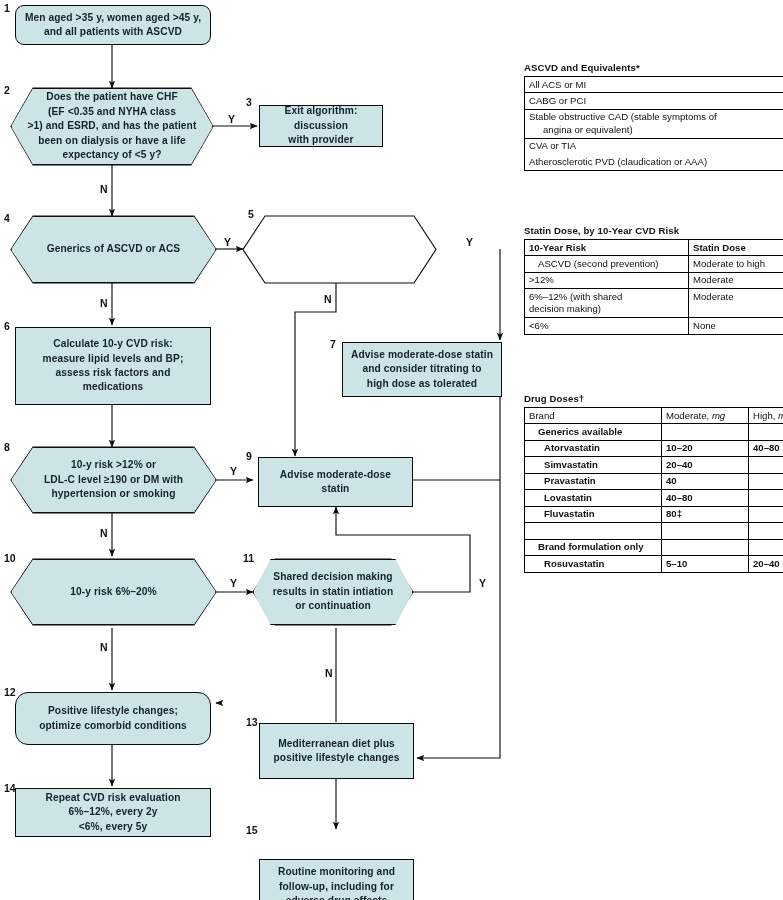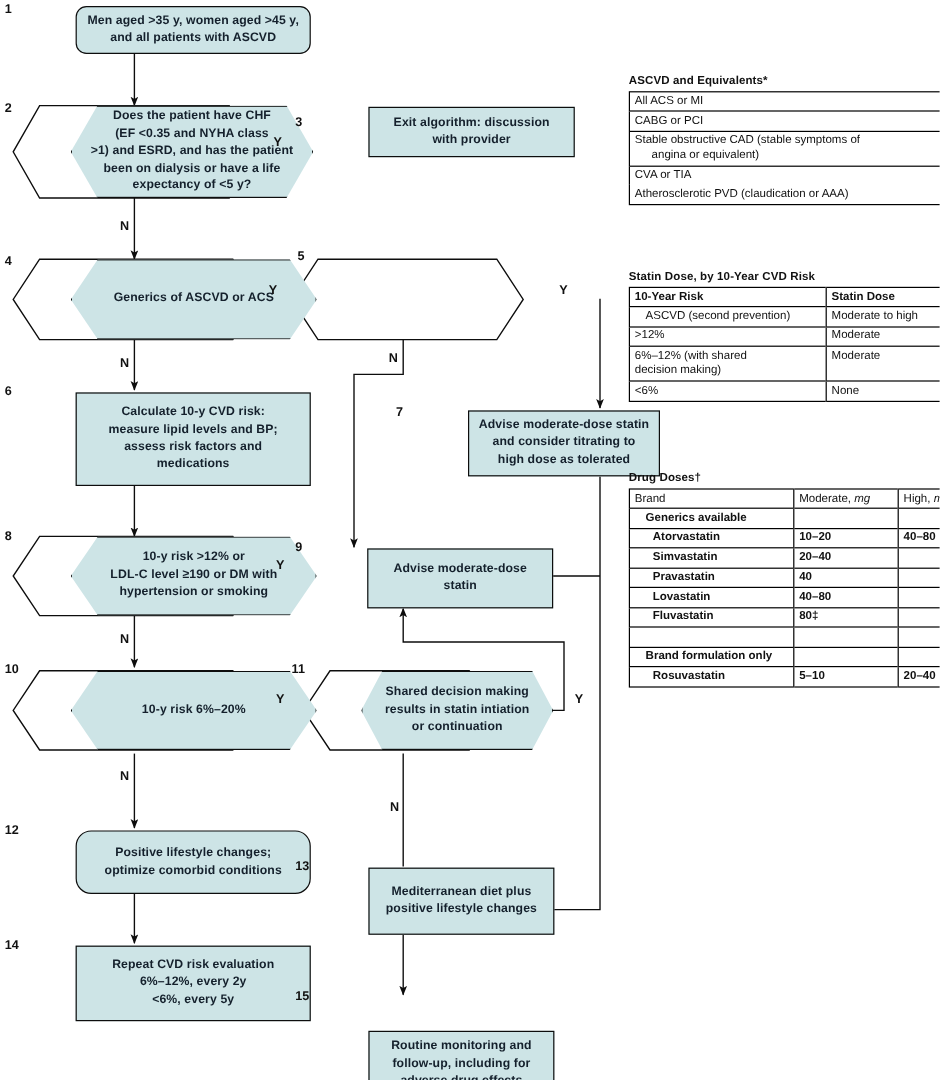--- a/index.html
+++ b/index.html
@@ -16,21 +16,20 @@
     position:absolute;
     box-sizing:border-box;
     display:flex;align-items:center;justify-content:center;
     text-align:center;
     font-size:10.2px;
     font-weight:bold;
     line-height:1.42;
     color:#14202c;
     letter-spacing:.1px;
     padding:3px 6px;
-    margin-left:48px;
   }
   .rect{
     background:#cde4e6;
     border:1px solid #0d0d0d;
   }
   .rect.rounded{border-radius:9px;}
   .hex{
     background:transparent;
     border:none;
   }
@@ -149,21 +148,21 @@
     <span class="label">Men aged &gt;35 y, women aged &gt;45 y,<br>and all patients with ASCVD</span>
   </div>
   <div class="stepnum" style="left:4px;top:2px;">1</div>
 
   <div class="node hex" style="left:11px;top:88px;width:202px;height:77px;">
     <div class="hexfill"></div>
     <span class="label">Does the patient have CHF<br>(EF &lt;0.35 and NYHA class<br>&gt;1) and ESRD, and has the patient<br>been on dialysis or have a life<br>expectancy of &lt;5 y?</span>
   </div>
   <div class="stepnum" style="left:4px;top:84px;">2</div>
 
-  <div class="node rect" style="left:259px;top:89px;width:172px;height:42px;">
+  <div class="node rect" style="left:259px;top:105px;width:124px;height:42px;">
     <span class="label">Exit algorithm: discussion<br>with provider</span>
   </div>
   <div class="stepnum" style="left:246px;top:96px;">3</div>
 
   <div class="node hex" style="left:11px;top:216px;width:205px;height:67px;">
     <div class="hexfill"></div>
     <span class="label">Generics of ASCVD or ACS</span>
   </div>
   <div class="stepnum" style="left:4px;top:212px;">4</div>
 
@@ -205,21 +204,21 @@
   <div class="node rect" style="left:15px;top:692px;width:196px;height:53px;border-radius:13px;">
     <span class="label">Positive lifestyle changes;<br>optimize comorbid conditions</span>
   </div>
   <div class="stepnum" style="left:4px;top:686px;">12</div>
 
   <div class="node rect" style="left:259px;top:723px;width:155px;height:56px;">
     <span class="label">Mediterranean diet plus<br>positive lifestyle changes</span>
   </div>
   <div class="stepnum" style="left:246px;top:716px;">13</div>
 
-  <div class="node rect" style="left:15px;top:788px;width:196px;height:63px;">
+  <div class="node rect" style="left:15px;top:788px;width:196px;height:49px;">
     <span class="label">Repeat CVD risk evaluation<br>6%–12%, every 2y<br>&lt;6%, every 5y</span>
   </div>
   <div class="stepnum" style="left:4px;top:782px;">14</div>
 
   <div class="node rect" style="left:259px;top:859px;width:155px;height:56px;">
     <span class="label">Routine monitoring and<br>follow-up, including for<br>adverse drug effects</span>
   </div>
   <div class="stepnum" style="left:246px;top:824px;">15</div>
 
   <div class="branch" style="left:228px;top:113px;">Y</div>

